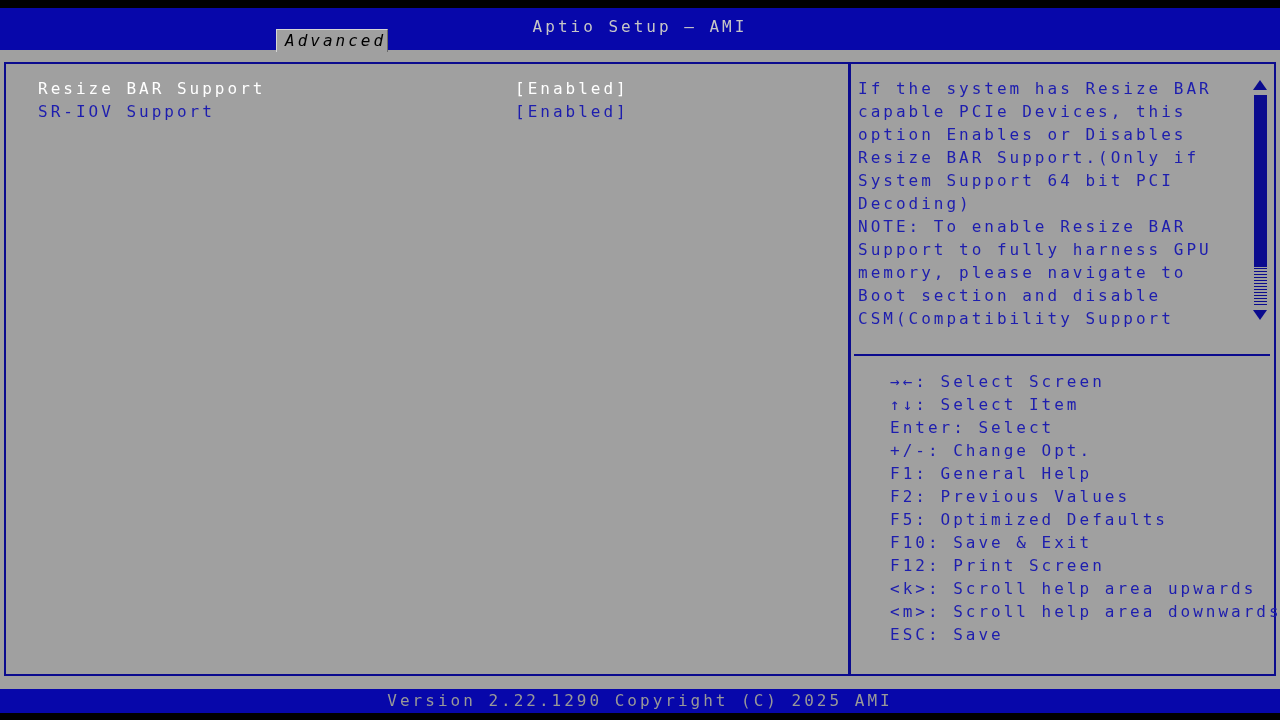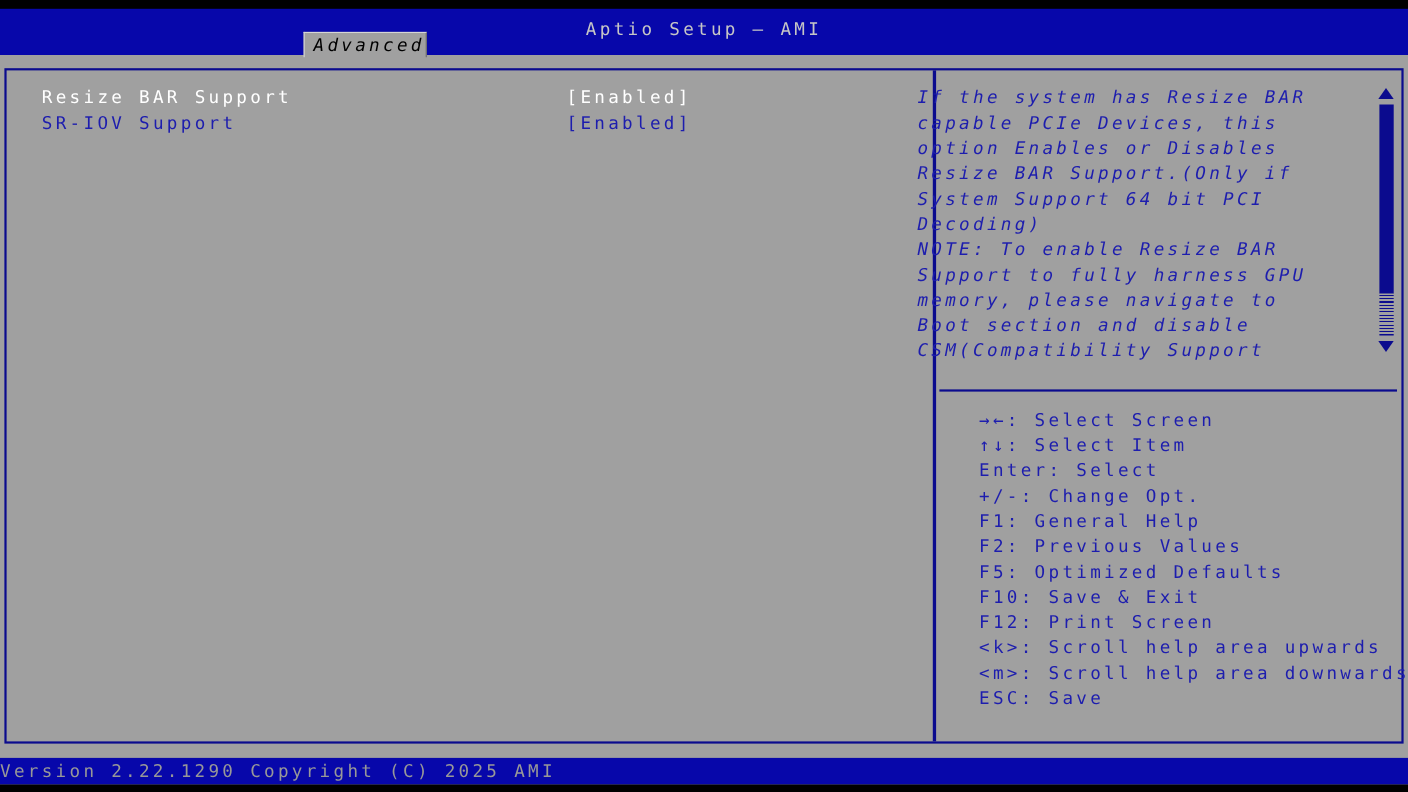--- a/index.html
+++ b/index.html
@@ -99,23 +99,22 @@
     letter-spacing: 3px;
     color: #1d1dae;
     white-space: pre;
   }
   .opt-row.highlighted { color: #ffffff; }
   .opt-label { width: 477px; }
   .opt-value { }
   
   .help-text {
     position: absolute;
-    left: 828px; top: 13px;
+    left: 852px; top: 13px;
     width: 392px;
-    font-style: italic;
   }
   .help-line, .legend-line {
     height: 23px;
     line-height: 23px;
     font-size: 16px;
     letter-spacing: 3px;
     color: #1d1dae;
     white-space: pre;
   }
   .legend {
@@ -164,20 +163,21 @@
   .footbar {
     position: absolute;
     left: 0; top: 689px;
     width: 1280px;
     height: 24px;
     background: #0707aa;
     color: #989898;
     font-size: 16px;
     letter-spacing: 3px;
     line-height: 24px;
+    text-align: center;
     white-space: pre;
   }
 </style>
 </head>
 <body>
 
 <div class="screen">
 
   <div class="topbar">
     <div class="title">Aptio Setup – AMI</div>

